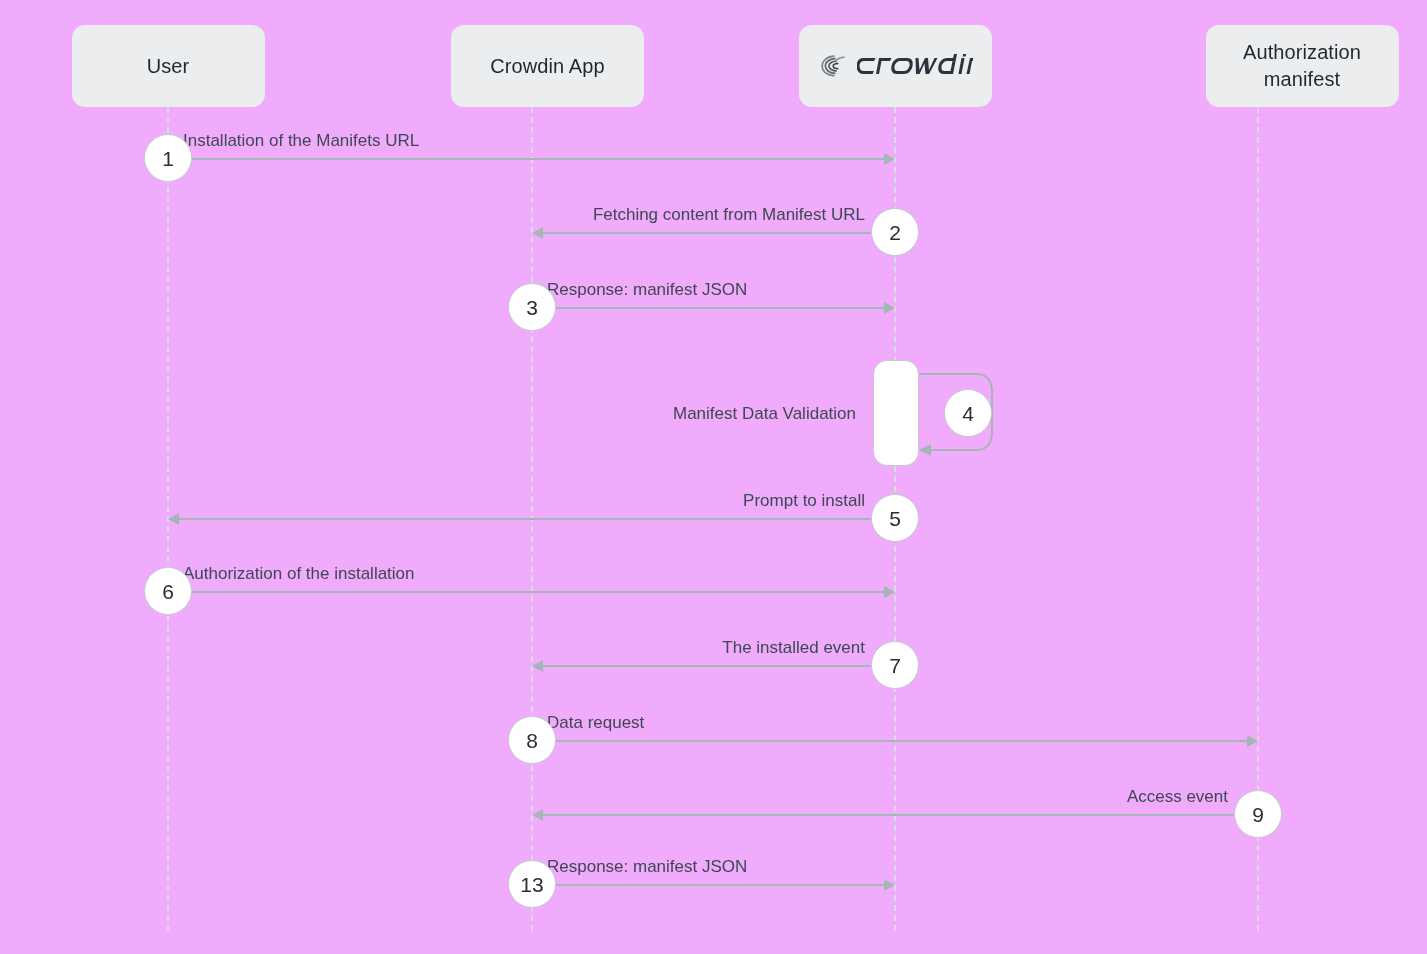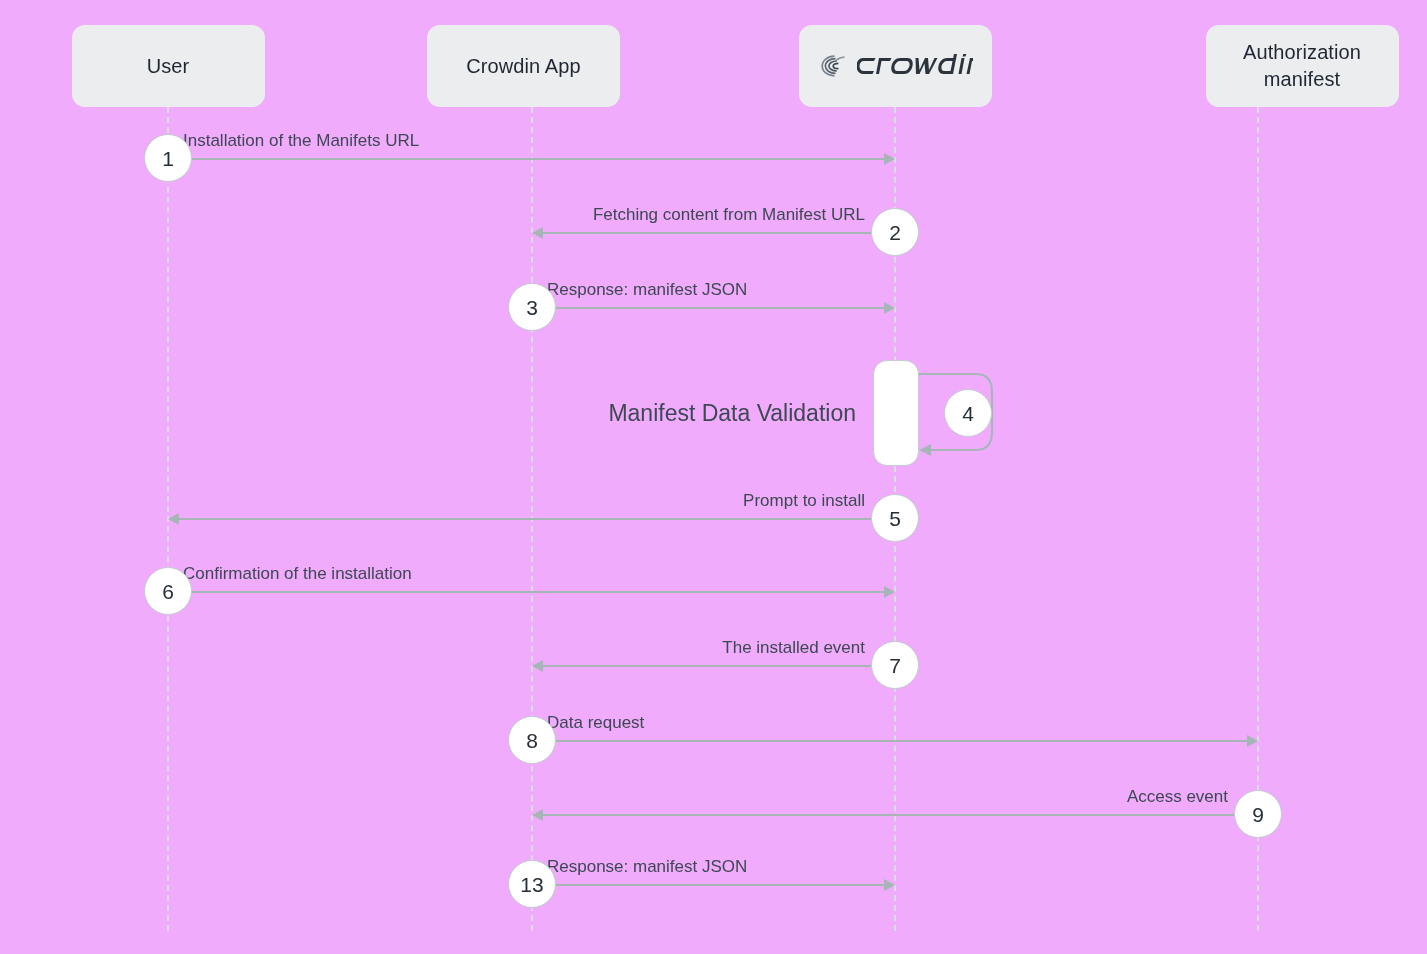--- a/index.html
+++ b/index.html
@@ -122,38 +122,38 @@
     border: 1.8px solid #c3cbce;
     border-radius: 14px;
     box-sizing: border-box;
   }
   .selfloop-svg {
     position: absolute;
     overflow: visible;
   }
   .selfloop-label {
     position: absolute;
-    font-size: 23px;
+    font-size: 17px;
     line-height: 21px;
     color: #3d4852;
     white-space: nowrap;
     text-align: right;
     transform: translateX(-100%);
   }
 </style>
 </head>
 <body>
 
 <div id="diagram-root">
 
   <div class="participant" id="p-user" style="left: 71.5px;">
     <span class="participant-label">User</span>
   </div>
 
-  <div class="participant" id="p-app" style="left: 427px;">
+  <div class="participant" id="p-app" style="left: 451px;">
     <span class="participant-label">Crowdin App</span>
   </div>
 
   <div class="participant" id="p-crowdin" style="left: 798.5px;">
     <span class="crowdin-logo">
       <svg class="crowdin-mark" width="34" height="26" viewBox="0 0 34 26">
         <g fill="none" stroke="#4b5560" stroke-width="1.7">
           <path d="M16.5 3.2 C9.5 3.2 4.2 7.6 4.2 13 C4.2 18.4 9.5 22.8 16.5 22.8" stroke="#77818c"></path>
           <path d="M17.5 5.6 C11.7 5.6 7.4 9.0 7.4 13 C7.4 17.0 11.7 20.4 17.5 20.4" stroke="#5d6771"></path>
           <path d="M18.8 8.0 C14.3 8.0 10.9 10.3 10.9 13 C10.9 15.7 14.3 18.0 18.8 18.0" stroke="#4b5560"></path>
@@ -215,21 +215,21 @@
         <span class="step-badge-num">3</span>
       </div>
       <div class="msg-line" style="left: 177px; top: 518px; width: 694px;"></div>
       <div class="msg-head left" style="top: 513px; left: 168px;"></div>
       <div class="msg-label align-right" style="top: 490px; left: 865px;">Prompt to install</div>
       <div class="step-badge" style="left: 895px; top: 518px;">
         <span class="step-badge-num">5</span>
       </div>
       <div class="msg-line" style="left: 192px; top: 591px; width: 694px;"></div>
       <div class="msg-head right" style="top: 586px; left: 884px;"></div>
-      <div class="msg-label align-left" style="top: 563px; left: 183px;">Confirmation of the installation</div>
+      <div class="msg-label align-left" style="top: 563px; left: 183px;">Authorization of the installation</div>
       <div class="step-badge" style="left: 168px; top: 591px;">
         <span class="step-badge-num">6</span>
       </div>
       <div class="msg-line" style="left: 541px; top: 665px; width: 330px;"></div>
       <div class="msg-head left" style="top: 660px; left: 532px;"></div>
       <div class="msg-label align-right" style="top: 637px; left: 865px;">The installed event</div>
       <div class="step-badge" style="left: 895px; top: 665px;">
         <span class="step-badge-num">7</span>
       </div>
       <div class="msg-line" style="left: 556px; top: 740px; width: 693px;"></div>

